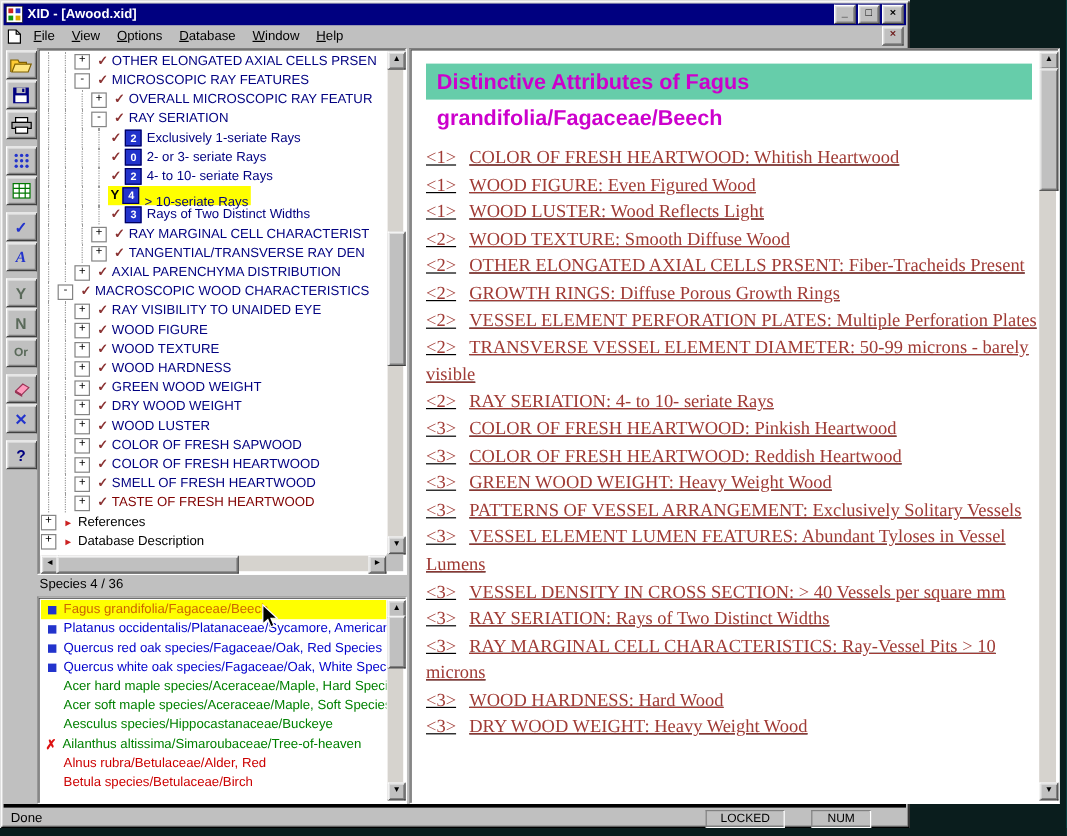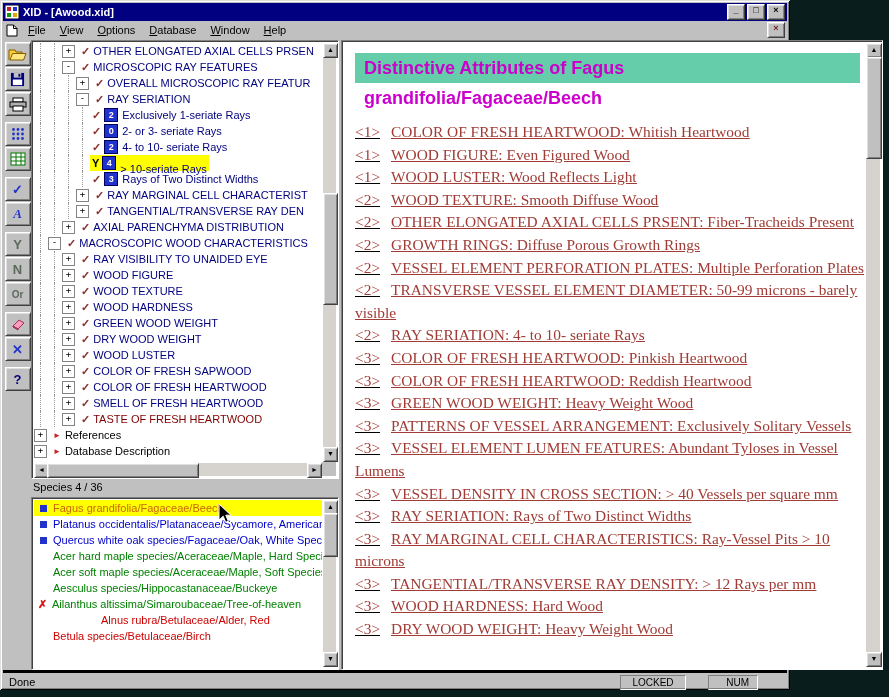--- a/index.html
+++ b/index.html
@@ -1,20 +1,20 @@
 <!DOCTYPE html>
 <html style="--hl: #FFFF00; --badge: #2233CC; --link: #A03B35; --banner-bg: #66CDAA; --banner-text: #CC00CC;"><head>
 <meta charset="utf-8">
 <style>
   html,body{margin:0;padding:0;background:#008080;}
   .screen{position:relative;width:889px;height:697px;overflow:hidden;background:#0a1d1d;
           font-family:"Liberation Sans",sans-serif;-webkit-font-smoothing:none;}
   .window{position:absolute;left:0;top:0;width:758px;height:690px;background:#c0c0c0;
           box-shadow:inset 1px 1px 0 #dfdfdf, inset -1px -1px 0 #000,
-                     inset 2px 2px 0 #fff, inset -2px -2px 0 #808080;padding-left:32px;}
+                     inset 2px 2px 0 #fff, inset -2px -2px 0 #808080;}
   
   .titlebar{position:absolute;left:3px;top:3px;right:3px;height:18px;background:#000080;
             display:flex;align-items:center;padding:0 2px;}
   .title-text{color:#fff;font-size:11px;font-weight:bold;margin-left:4px;flex:1;white-space:nowrap;}
   .winbtns{display:flex;gap:2px;}
   .btn3d{background:#c0c0c0;border:1px solid;border-color:#ffffff #404040 #404040 #ffffff;
          box-shadow:inset 1px 1px 0 #dfdfdf, inset -1px -1px 0 #808080;}
   .wbtn{width:16px;height:14px;font-size:9px;line-height:11px;text-align:center;color:#000;font-weight:bold;}
   .menubar{position:absolute;left:3px;top:21px;right:3px;height:18px;display:flex;align-items:center;font-size:11px;color:#000;}
   .menu-item{padding:2px 7px;}
@@ -478,41 +478,45 @@
           <div class="sp-row hl">
             <span class="sp-bullet"></span>
             <span class="sp-label" style="color: rgb(204, 102, 0);">Fagus grandifolia/Fagaceae/Beech</span>
           </div>
           <div class="sp-row">
             <span class="sp-bullet"></span>
             <span class="sp-label" style="color: rgb(0, 0, 204);">Platanus occidentalis/Platanaceae/Sycamore, American</span>
           </div>
           <div class="sp-row">
             <span class="sp-bullet"></span>
+            <span class="sp-label" style="color: rgb(0, 0, 204);">Quercus red oak species/Fagaceae/Oak, Red Species</span>
+          </div>
+          <div class="sp-row">
+            <span class="sp-bullet"></span>
             <span class="sp-label" style="color: rgb(0, 0, 204);">Quercus white oak species/Fagaceae/Oak, White Speci</span>
           </div>
           <div class="sp-row">
             <span class="sp-spacer"></span>
             <span class="sp-label" style="color: rgb(0, 128, 0);">Acer hard maple species/Aceraceae/Maple, Hard Specie</span>
           </div>
           <div class="sp-row">
             <span class="sp-spacer"></span>
             <span class="sp-label" style="color: rgb(0, 128, 0);">Acer soft maple species/Aceraceae/Maple, Soft Species</span>
           </div>
           <div class="sp-row">
             <span class="sp-spacer"></span>
             <span class="sp-label" style="color: rgb(0, 128, 0);">Aesculus species/Hippocastanaceae/Buckeye</span>
           </div>
           <div class="sp-row">
             <span class="sp-x">✗</span>
             <span class="sp-label" style="color: rgb(0, 128, 0);">Ailanthus altissima/Simaroubaceae/Tree-of-heaven</span>
           </div>
           <div class="sp-row">
             <span class="sp-spacer"></span>
-            <span class="sp-label" style="color: rgb(204, 0, 0); margin-left: 48px;">Alnus rubra/Betulaceae/Alder, Red</span>
+            <span class="sp-label" style="color: rgb(204, 0, 0);">Alnus rubra/Betulaceae/Alder, Red</span>
           </div>
           <div class="sp-row">
             <span class="sp-spacer"></span>
             <span class="sp-label" style="color: rgb(204, 0, 0);">Betula species/Betulaceae/Birch</span>
           </div>
         </div>
       <div class="sb" style="right:2px;top:2px;bottom:2px;width:13px;">
         <div class="sb-btn btn3d" style="top:0;">▲</div>
         <div class="sb-thumb btn3d" style="top:13px;height:42px;"></div>
         <div class="sb-btn btn3d" style="bottom:0;">▼</div>
@@ -533,36 +537,35 @@
             <div class="attr-item"><span class="attr-prefix">&lt;2&gt;</span><span class="attr-link">TRANSVERSE VESSEL ELEMENT DIAMETER: 50-99 microns - barely visible</span></div>
             <div class="attr-item"><span class="attr-prefix">&lt;2&gt;</span><span class="attr-link">RAY SERIATION: 4- to 10- seriate Rays</span></div>
             <div class="attr-item"><span class="attr-prefix">&lt;3&gt;</span><span class="attr-link">COLOR OF FRESH HEARTWOOD: Pinkish Heartwood</span></div>
             <div class="attr-item"><span class="attr-prefix">&lt;3&gt;</span><span class="attr-link">COLOR OF FRESH HEARTWOOD: Reddish Heartwood</span></div>
             <div class="attr-item"><span class="attr-prefix">&lt;3&gt;</span><span class="attr-link">GREEN WOOD WEIGHT: Heavy Weight Wood</span></div>
             <div class="attr-item"><span class="attr-prefix">&lt;3&gt;</span><span class="attr-link">PATTERNS OF VESSEL ARRANGEMENT: Exclusively Solitary Vessels</span></div>
             <div class="attr-item"><span class="attr-prefix">&lt;3&gt;</span><span class="attr-link">VESSEL ELEMENT LUMEN FEATURES: Abundant Tyloses in Vessel Lumens</span></div>
             <div class="attr-item"><span class="attr-prefix">&lt;3&gt;</span><span class="attr-link">VESSEL DENSITY IN CROSS SECTION: &gt; 40 Vessels per square mm</span></div>
             <div class="attr-item"><span class="attr-prefix">&lt;3&gt;</span><span class="attr-link">RAY SERIATION: Rays of Two Distinct Widths</span></div>
             <div class="attr-item"><span class="attr-prefix">&lt;3&gt;</span><span class="attr-link">RAY MARGINAL CELL CHARACTERISTICS: Ray-Vessel Pits &gt; 10 microns</span></div>
-            <div class="attr-item"><span class="attr-prefix">&lt;3&gt;</span><span class="attr-link">TANGENTIAL/TRANSVERSE RAY DENSITY: &gt; 12 Rays per mm</span></div>
             <div class="attr-item"><span class="attr-prefix">&lt;3&gt;</span><span class="attr-link">WOOD HARDNESS: Hard Wood</span></div>
             <div class="attr-item"><span class="attr-prefix">&lt;3&gt;</span><span class="attr-link">DRY WOOD WEIGHT: Heavy Weight Wood</span></div>
           </div>
       </div>
       <div class="sb" style="right:2px;top:2px;bottom:2px;width:14px;">
         <div class="sb-btn btn3d" style="top:0;width:14px;">▲</div>
         <div class="sb-thumb btn3d" style="top:14px;height:100px;width:14px;"></div>
         <div class="sb-btn btn3d" style="bottom:0;width:14px;">▼</div>
       </div>
     </div>
 
     <div class="statusbar">
       <span class="sb-msg">Done</span>
       <span class="sb-panel" style="right:101px;width:48px;text-align:center;">LOCKED</span>
-      <span class="sb-panel" style="right:29px;width:32px;text-align:right;">NUM</span>
+      <span class="sb-panel" style="right:29px;width:32px;text-align:center;">NUM</span>
     </div>
   </div>
 
   <div class="desktop-strip"></div>
 
   <svg class="cursor" width="14" height="21" viewBox="0 0 14 21">
     <path d="M1 1 L1 17 L5.2 13.2 L7.7 19.3 L10.3 18.2 L7.8 12.2 L13 12.2 Z" fill="#000" stroke="#fff" stroke-width="1"></path>
   </svg>
 </div>
 

